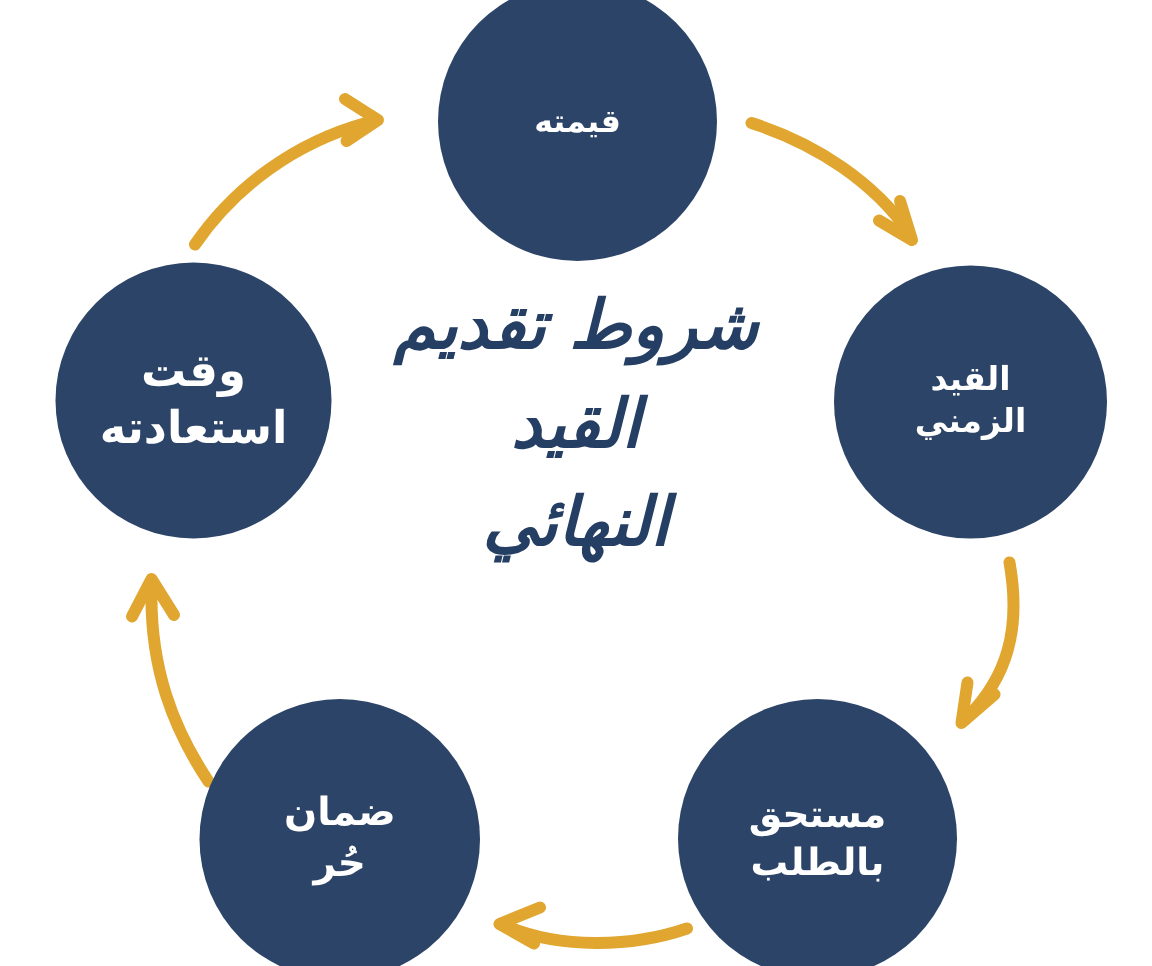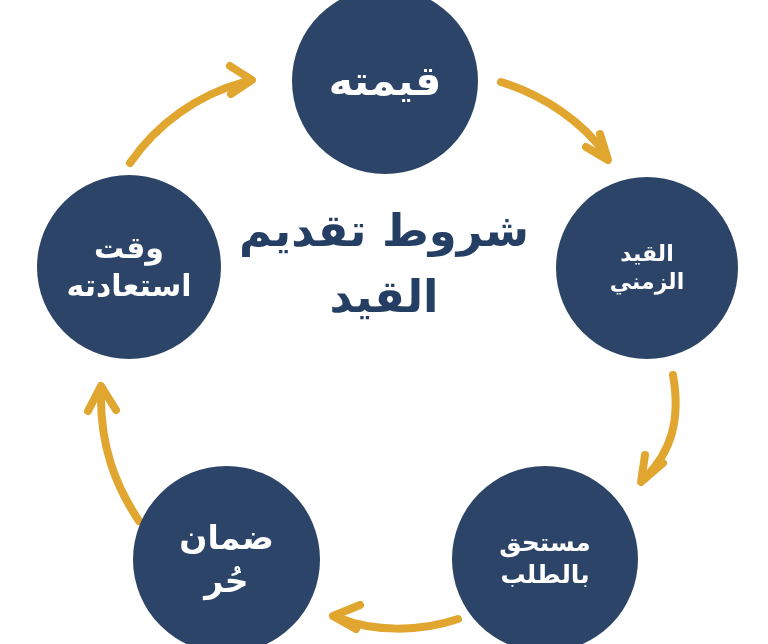--- a/index.html
+++ b/index.html
@@ -41,47 +41,48 @@
     font-weight: 700;
     text-align: center;
     line-height: 1.28;
     letter-spacing: 0;
     padding: 0 8px;
     white-space: pre-line;
     direction: rtl;
   }
   
   #node-value        { left: 292px; top: -12px;  width: 186px; height: 186px; }
-  #node-value .node-label      { font-size: 41px; }
+  #node-value .node-label      { font-size: 21px; }
 
   #node-time-limit   { left: 556px; top: 177px;  width: 182px; height: 182px; }
   #node-time-limit .node-label { font-size: 22px; }
 
   #node-on-demand    { left: 452px; top: 466px;  width: 186px; height: 186px; }
   #node-on-demand .node-label  { font-size: 25px; }
 
   #node-free-guarantee { left: 133px; top: 466px; width: 187px; height: 187px; }
-  #node-free-guarantee .node-label { font-size: 33px; }
+  #node-free-guarantee .node-label { font-size: 26px; }
 
   #node-recovery-time { left: 37px;  top: 175px;  width: 184px; height: 184px; }
   #node-recovery-time .node-label { font-size: 30px; }
 
   
   #center-heading {
     position: absolute;
     left: 198px;
-    top: 198px;
+    top: 184px;
     width: 372px;
     height: 248px;
     display: flex;
     flex-direction: column;
     align-items: center;
     justify-content: flex-start;
     z-index: 2;
     pointer-events: none;
+    font-style: italic;
   }
   #center-heading .heading-line {
     color: #253e63;
     font-weight: 700;
     font-size: 45px;
     line-height: 1.46;
     text-align: center;
     direction: rtl;
     white-space: nowrap;
   }
@@ -118,20 +119,21 @@
         <path d="M 130,163 C 157,124 197,95 244,82"></path>
         <path d="M 230,66 L 252,80 L 231,94" stroke-width="8"></path>
       </g>
 
     </g>
   </svg>
 
   <div id="center-heading">
     <div class="heading-line">شروط تقديم</div>
     <div class="heading-line">القيد</div>
+    <div class="heading-line">النهائي</div>
   </div>
 
   <div class="node-circle" id="node-value">
     <span class="node-label">قيمته</span>
   </div>
 
   <div class="node-circle" id="node-time-limit">
     <span class="node-label">القيد
 الزمني</span>
   </div>

